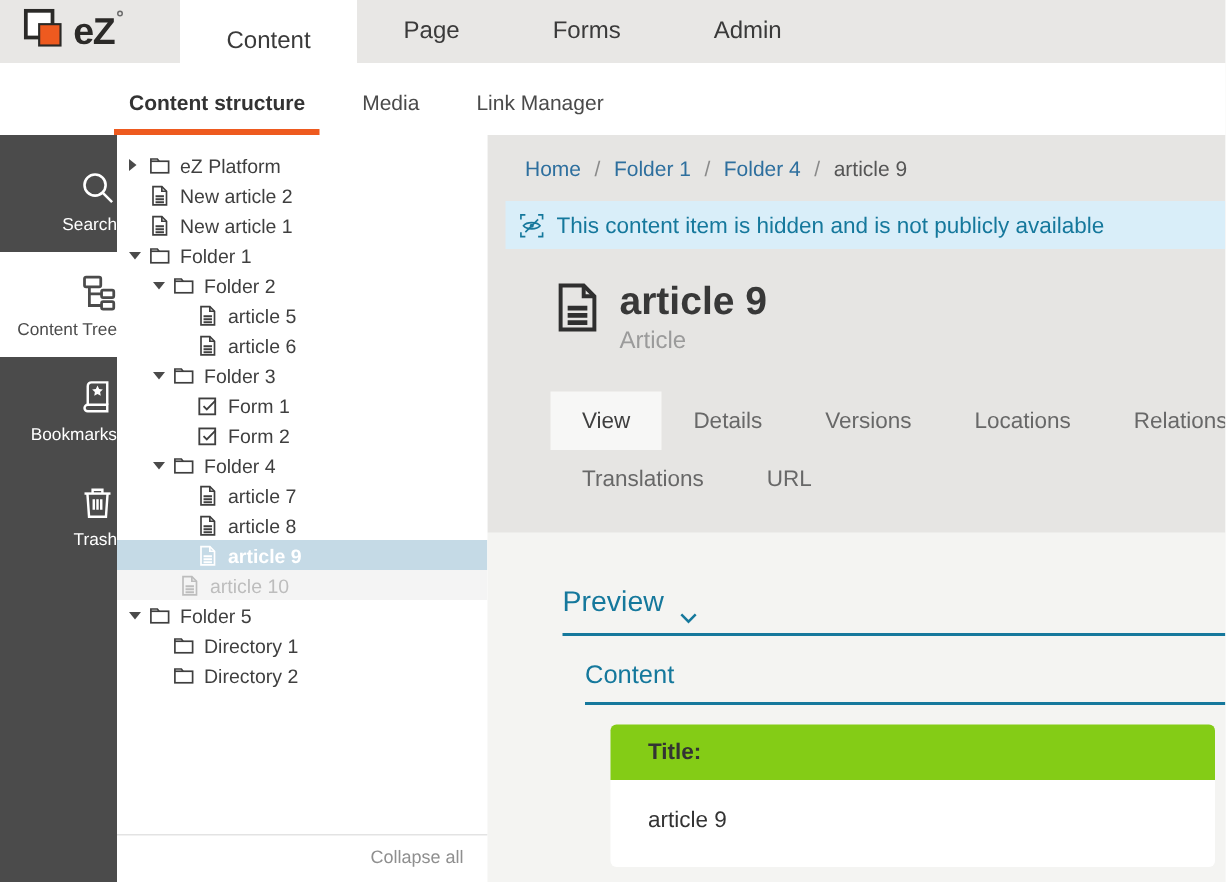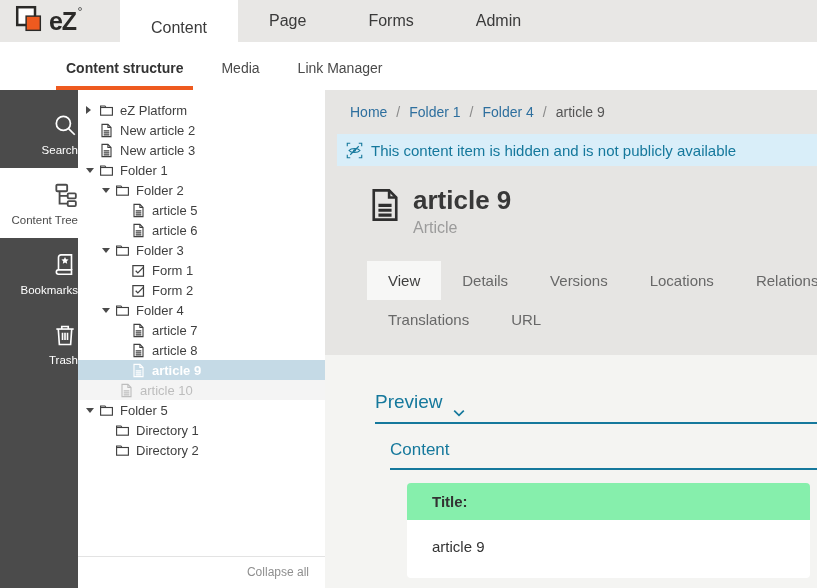--- a/index.html
+++ b/index.html
@@ -14,21 +14,21 @@
   .topbar { height:42px; background:#e8e7e5; display:flex; position:relative; }
   .logo { width:97px; display:flex; align-items:center; justify-content:center; gap:2px; }
   .logo svg { width:32px; height:32px; }
   .logo-text { font-size:25px; font-weight:bold; color:#2b2a28; letter-spacing:-1px; }
   .reg-mark { width:4px; height:4px; border:1px solid #6b6b6b; border-radius:50%; align-self:flex-start; margin-top:7px; }
   .top-nav { display:flex; margin-left:23px; }
   .top-tab { height:42px; padding:0 31px; display:flex; align-items:center; font-size:16px; color:#3a3a3a; cursor:pointer; }
   .top-tab.active { background:#ffffff; height:56px; z-index:2; }
 
   
-  .subnav { height:48px; background:#ffffff; display:flex; align-items:flex-end; padding-left:56px; }
+  .subnav { height:48px; background:#ffffff; display:flex; align-items:flex-end; padding-left:76px; }
   .sub-item { font-size:14px; color:#4a4a4a; position:relative; padding:0 10px 14px; margin-right:18px; cursor:pointer; }
   .sub-item.active { font-weight:bold; color:#333; }
   .sub-item.active::after { content:""; position:absolute; left:0; right:0; bottom:0; height:4px; background:#ee5a1f; }
 
   
   .layout { display:flex; height:498px; }
 
   .sidebar { width:78px; background:#4b4b4b; display:flex; flex-direction:column; padding-top:8px; flex:none; }
   .side-item { display:flex; flex-direction:column; align-items:flex-end; padding:14px 0 12px; color:#fff; cursor:pointer; }
   .side-item .s-icon { width:26px; height:26px; }
@@ -69,21 +69,21 @@
   .tab { padding:11px 21px; font-size:15px; color:#686868; cursor:pointer;text-align:right; }
   .tab.active { background:#f7f7f6; color:#3f3f3f; }
 
   .body-zone { flex:1; }
   .preview-head { margin:36px 0 0 50px; padding-bottom:9px; border-bottom:2px solid #15789c; display:flex; align-items:center; color:#15789c; font-size:19px; cursor:pointer; }
   .chev { width:12px; height:8px; margin-left:10px; margin-top:4px; }
   .chev svg { width:100%; height:100%; }
   .section { margin-left:65px; margin-top:16px; }
   .section-head { color:#15789c; font-size:17px; padding-bottom:8px; border-bottom:2px solid #15789c; }
   .field-table { margin:13px 7px 0 17px; }
-  .field-header { background:#86efac; border-radius:4px 4px 0 0; padding:10px 25px; font-weight:bold; font-size:15px; color:#333; }
+  .field-header { background:#84cc16; border-radius:4px 4px 0 0; padding:10px 25px; font-weight:bold; font-size:15px; color:#333; }
   .field-value { background:#ffffff; border-radius:0 0 4px 4px; padding:18px 25px 23px; font-size:15px; color:#333; }
 </style>
 </head>
 <body>
 
 <div class="topbar">
   <div class="logo">
     <svg viewBox="0 0 36 36">
       <rect x="2.5" y="2.5" width="20" height="20" fill="#ffffff" stroke="#2b2a28" stroke-width="2.8"></rect>
       <rect x="12.5" y="12.5" width="16" height="16" fill="#ee5a1f" stroke="#2b2a28" stroke-width="1.6"></rect>
@@ -163,21 +163,21 @@
             </svg></span>
           <span>New article 2</span>
         </div>
         <div class="tree-row" style="padding-left: 8px;">
           <span class="arrow"></span>
           <span class="t-icon"><svg viewBox="0 0 16 16" fill="none" stroke="currentColor" stroke-width="1.2">
               <path d="M3.2 1.5 h6.3 l3.3 3.3 v9.7 H3.2 z"></path>
               <path d="M9.5 1.5 v3.3 h3.3"></path>
               <path d="M5 8.4 h6 M5 10.5 h6 M5 12.6 h6" stroke-width="1.4"></path>
             </svg></span>
-          <span>New article 3</span>
+          <span>New article 1</span>
         </div>
         <div class="tree-row" style="padding-left: 8px;">
           <span class="arrow">
             <span class="tri-down"></span>
           </span>
           <span class="t-icon"><svg viewBox="0 0 16 16" fill="none" stroke="currentColor" stroke-width="1.2">
               <path d="M1.7 4.8 V3.2 h4.6 l1.2 1.6"></path>
               <rect x="1.7" y="4.8" width="12.6" height="8.2"></rect>
             </svg></span>
           <span>Folder 1</span>

